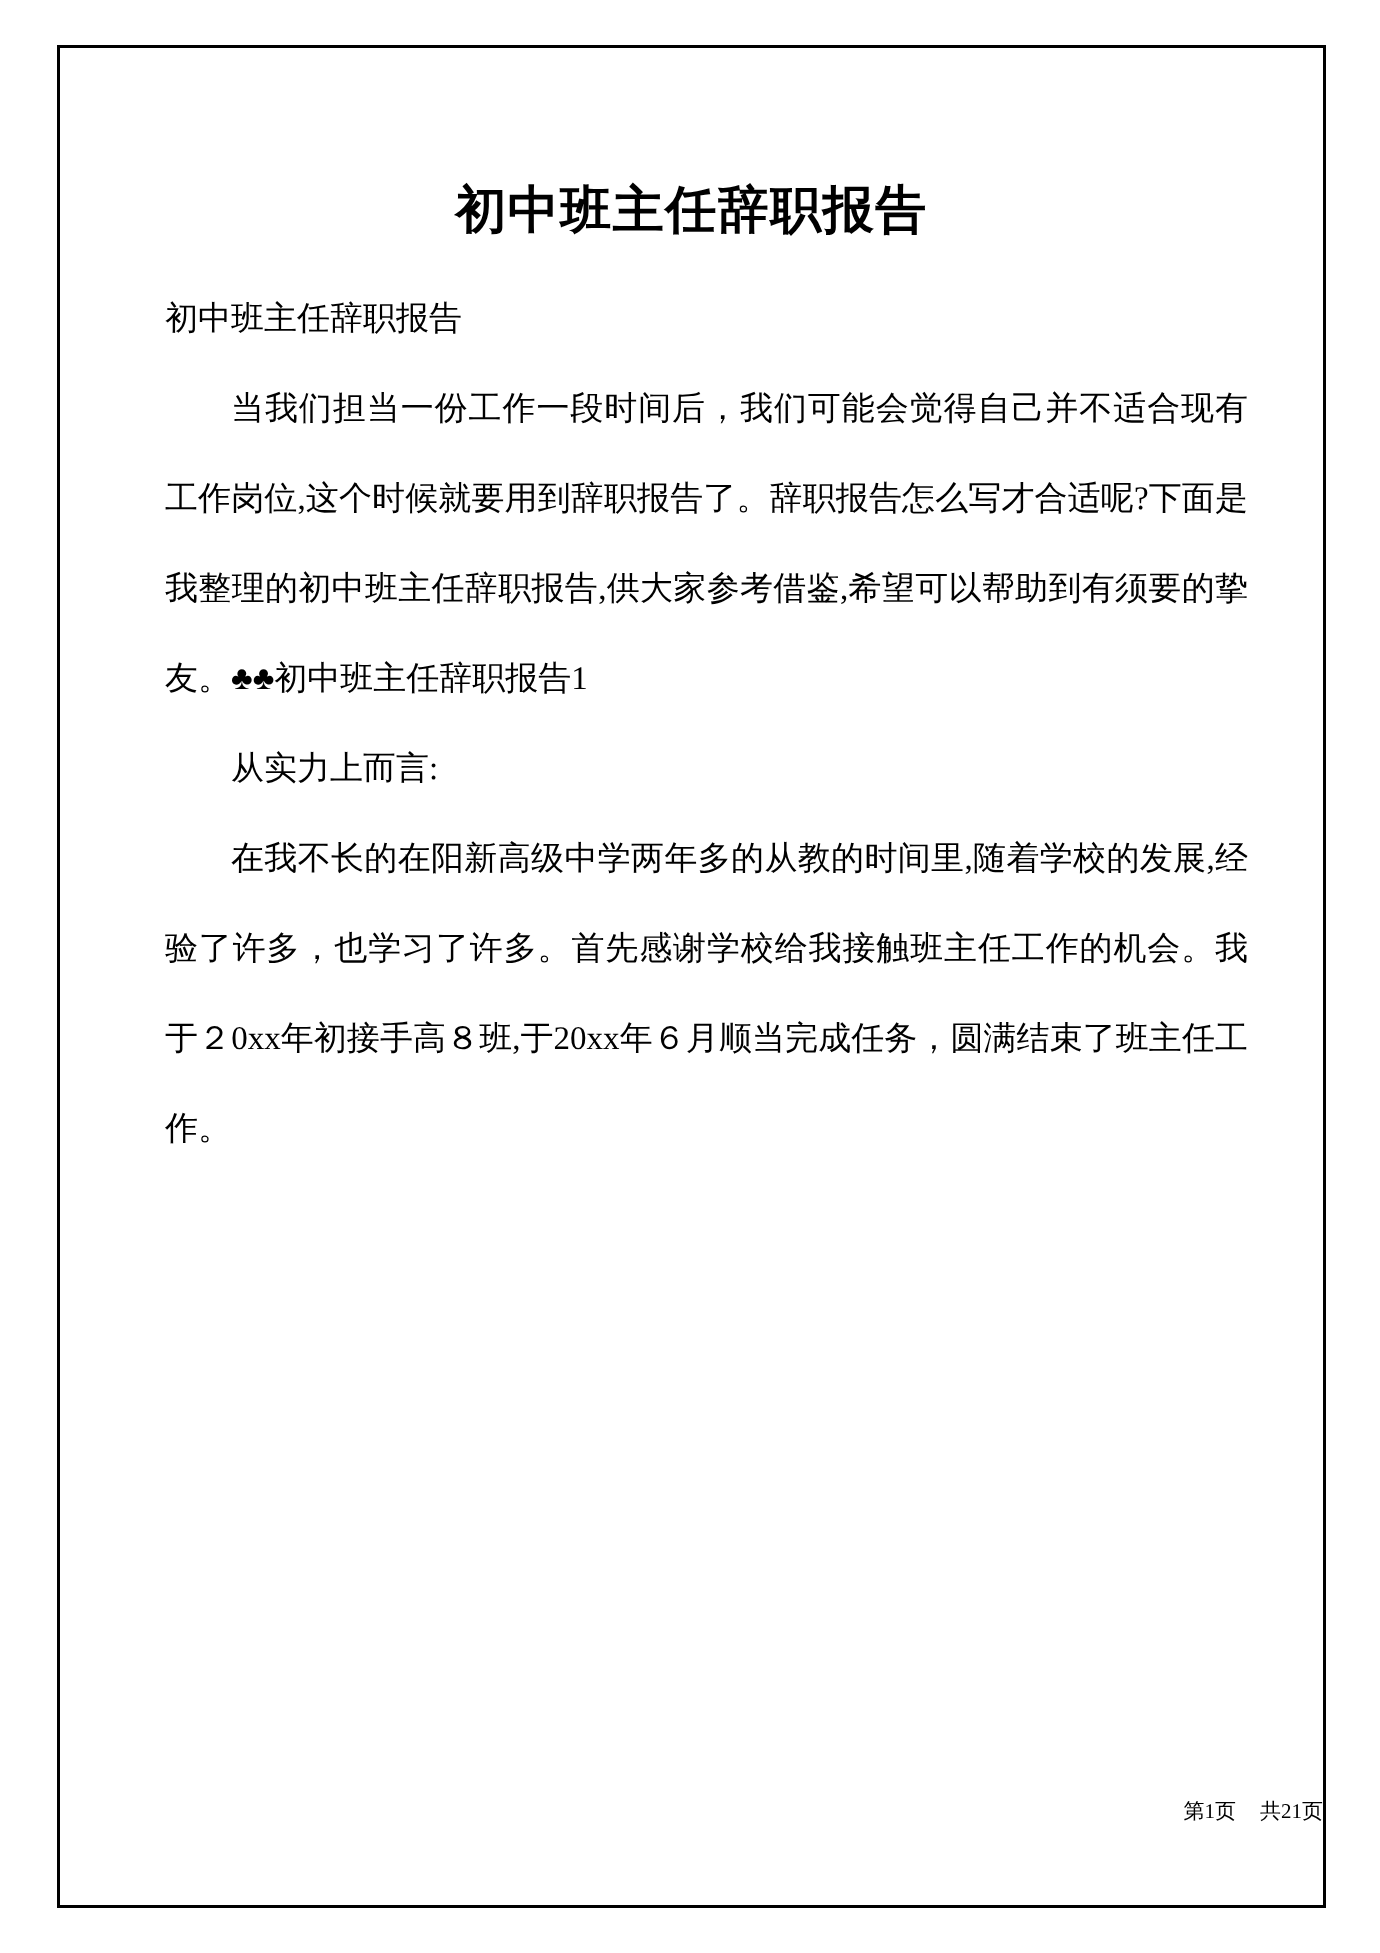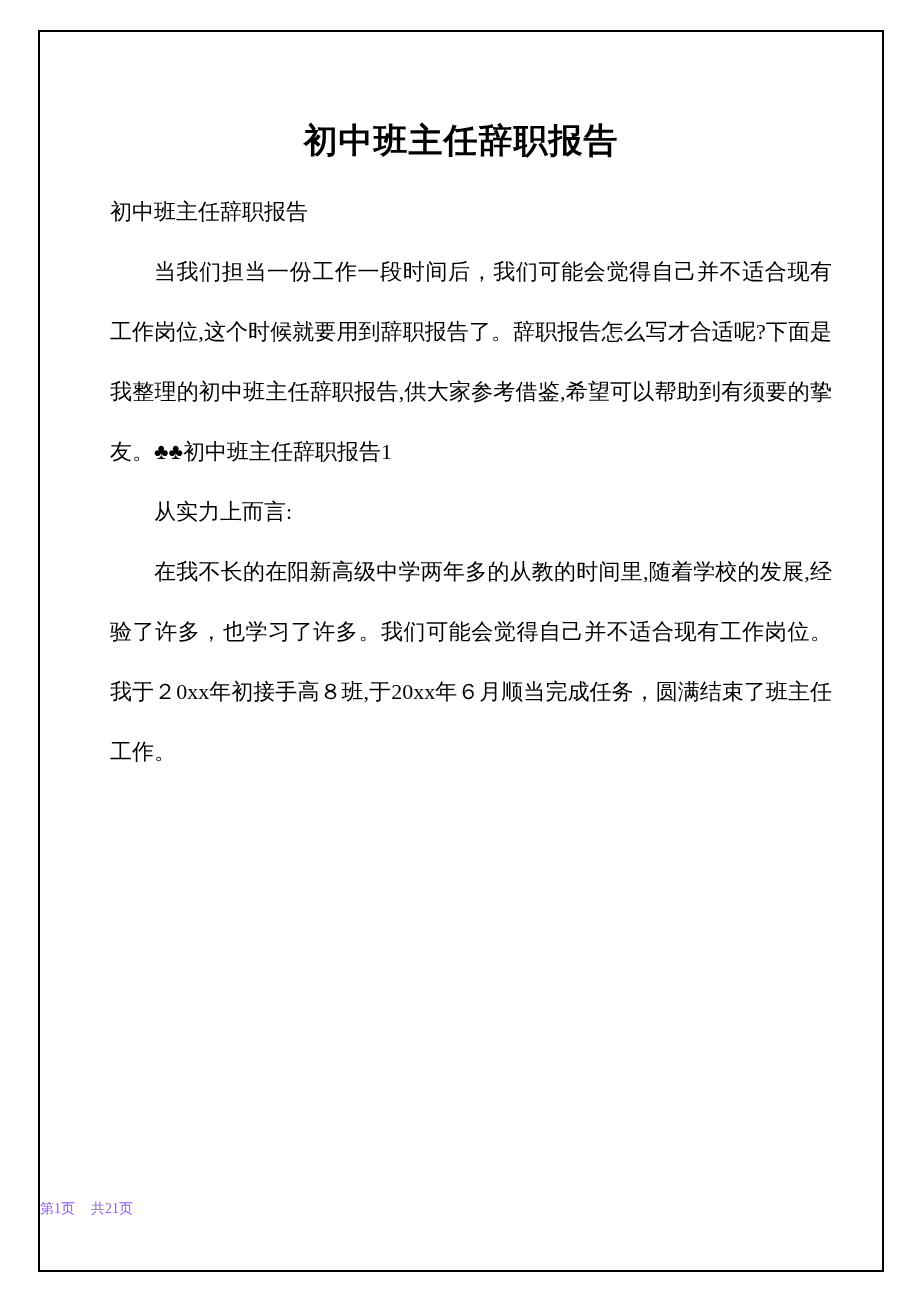--- a/index.html
+++ b/index.html
@@ -47,38 +47,38 @@
     padding: 0;
   }
   .para.indent {
     text-indent: 2em;
   }
   .footer {
     position: absolute;
     left: 0;
     right: 0;
     bottom: 52px;
-    text-align: left;
+    text-align: right;
     font-size: 14px;
     line-height: 18px;
-    color: #8b5cf6;
+    color: #000000;
   }
   .footer .footer-page {
     margin-right: 16px;
   }
 </style>
 </head>
 <body>
 
 <div class="page">
   <div class="page-border">
     <h1 class="doc-title">初中班主任辞职报告</h1>
     <div class="doc-body" id="doc-body">
         <p class="para">初中班主任辞职报告</p>
         <p class="para indent">当我们担当一份工作一段时间后，我们可能会觉得自己并不适合现有工作岗位,这个时候就要用到辞职报告了。辞职报告怎么写才合适呢?下面是我整理的初中班主任辞职报告,供大家参考借鉴,希望可以帮助到有须要的挚友。♣♣初中班主任辞职报告1</p>
         <p class="para indent">从实力上而言:</p>
-        <p class="para indent">在我不长的在阳新高级中学两年多的从教的时间里,随着学校的发展,经验了许多，也学习了许多。我们可能会觉得自己并不适合现有工作岗位。我于２0xx年初接手高８班,于20xx年６月顺当完成任务，圆满结束了班主任工作。</p>
+        <p class="para indent">在我不长的在阳新高级中学两年多的从教的时间里,随着学校的发展,经验了许多，也学习了许多。首先感谢学校给我接触班主任工作的机会。我于２0xx年初接手高８班,于20xx年６月顺当完成任务，圆满结束了班主任工作。</p>
       </div>
     <div class="footer">
       <span class="footer-page">第1页</span><span>共21页</span>
     </div>
   </div>
 </div>
 
 </body></html>

